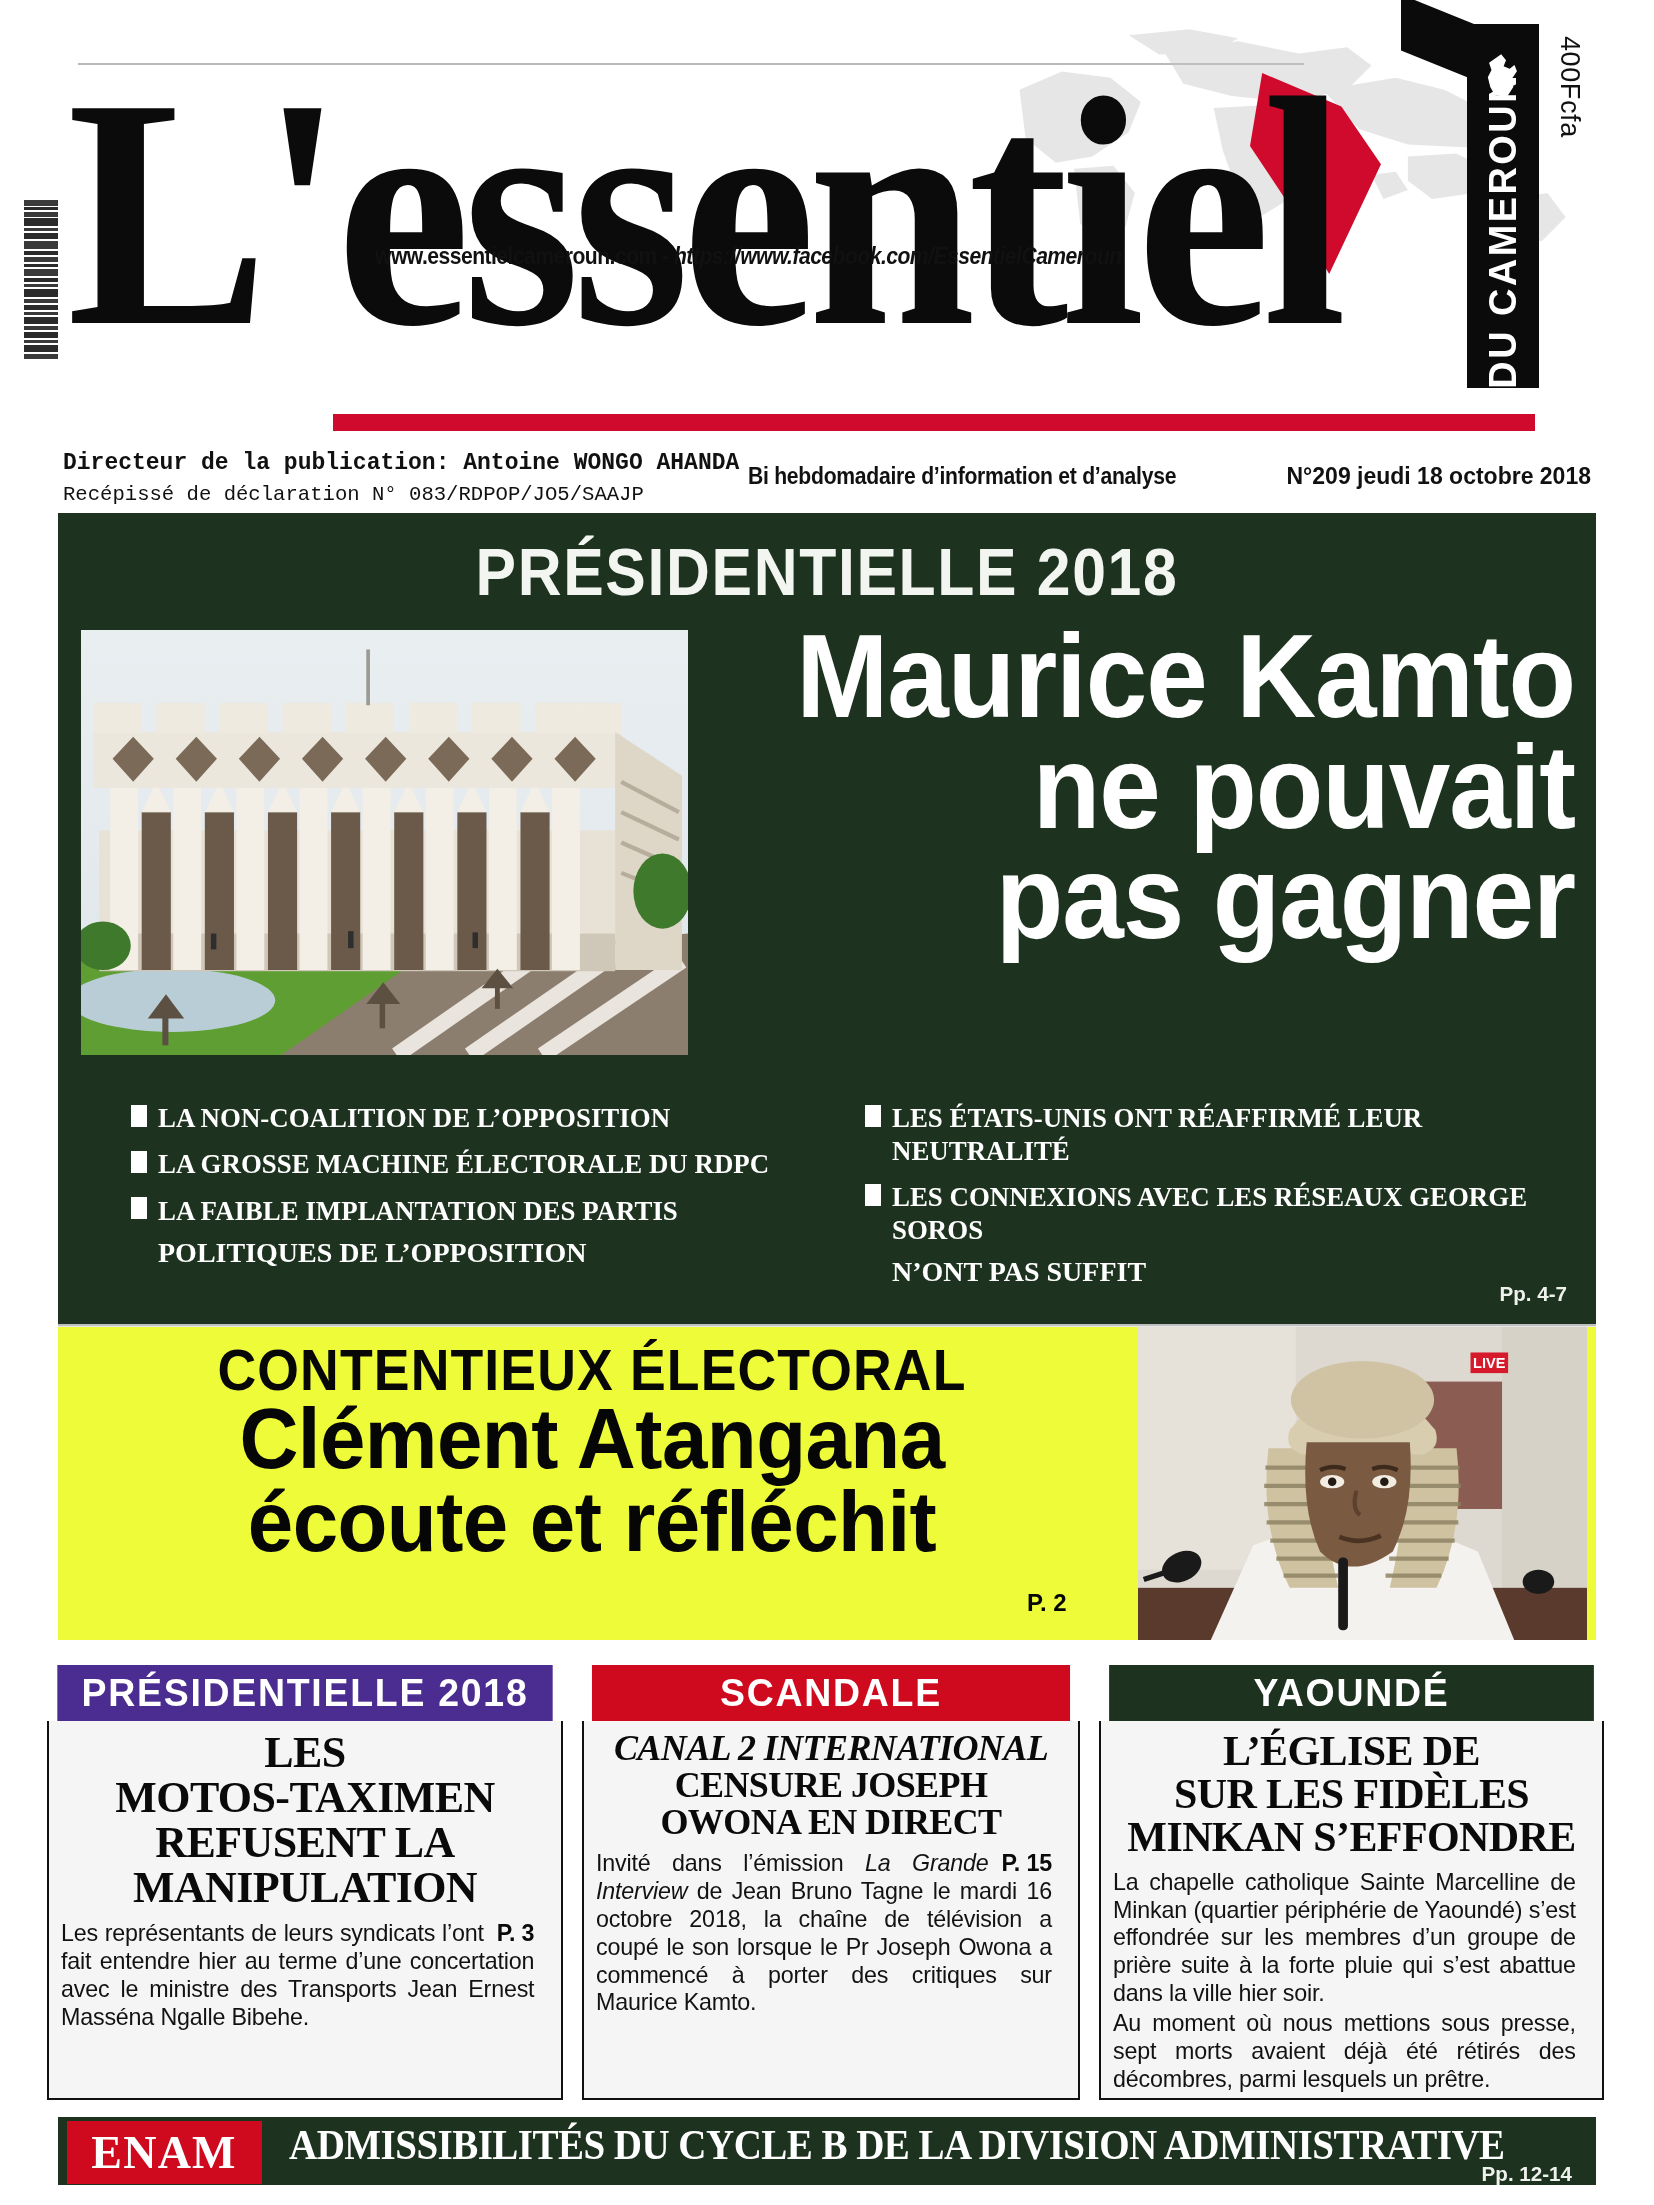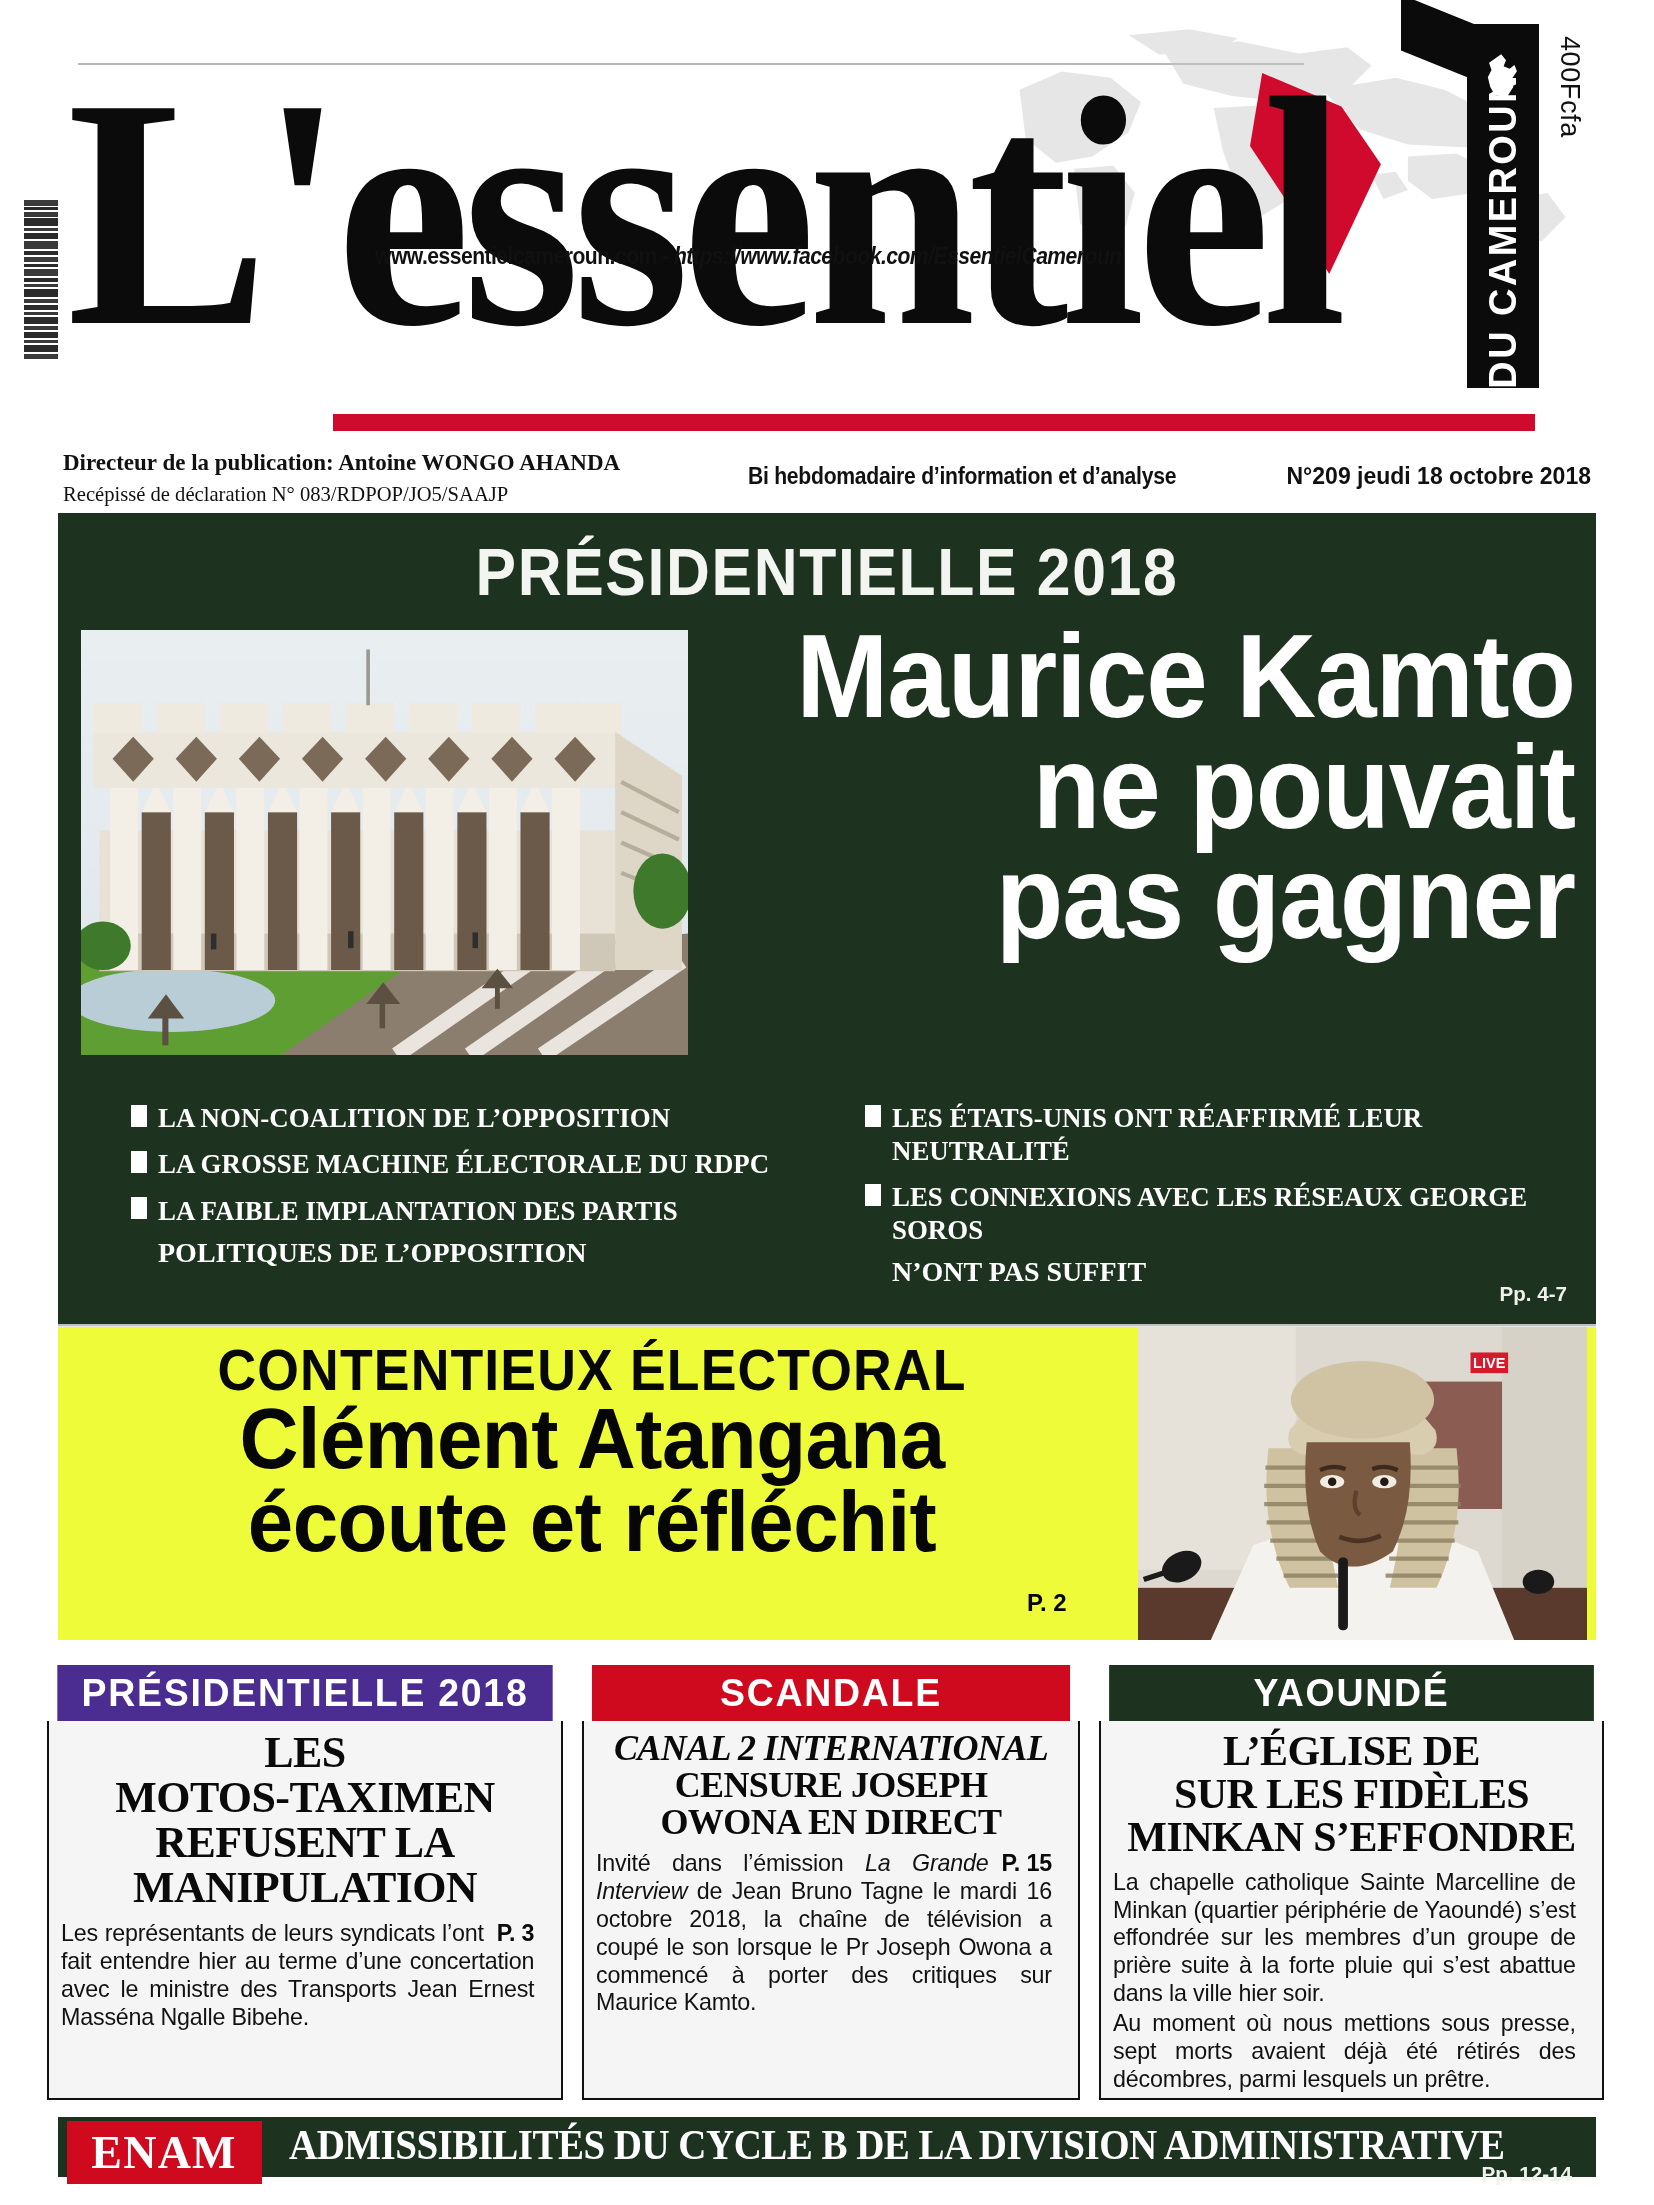--- a/index.html
+++ b/index.html
@@ -76,21 +76,21 @@
   .price{
     position:absolute;left:1554px;top:36px;
     writing-mode:vertical-rl;
     font-size:27px;font-weight:400;color:#111;letter-spacing:0.6px;
   }
 
   .redbar{position:absolute;left:333px;top:414px;width:1202px;height:17px;background:#cf0a2c;}
 
   
   .infoline{position:absolute;left:0;top:450px;width:1654px;height:63px;}
-  .info-left{position:absolute;left:63px;top:0;font-family:Liberation Serif, serif;font-weight:700;}
+  .info-left{position:absolute;left:63px;top:0;font-family:Liberation Mono, monospace;font-weight:700;}
   .info-left .l1{font-size:23px;color:#111;letter-spacing:0px;white-space:nowrap;}
   .info-left .l2{font-size:20.6px;color:#111;margin-top:7.3px;white-space:nowrap;font-weight:400;}
   .info-mid{
     position:absolute;left:748px;top:13.4px;
     font-size:23px;font-weight:700;color:#111;white-space:nowrap;
     transform:scaleX(.92);transform-origin:left top;letter-spacing:-0.3px;
   }
   .info-right{
     position:absolute;right:63px;top:13.4px;
     font-size:23px;font-weight:700;color:#111;white-space:nowrap;letter-spacing:0px;
@@ -202,21 +202,21 @@
     text-align:justify;letter-spacing:-0.2px;
     transform:scaleX(.97);transform-origin:left top;
   }
   .col-text .it{font-style:italic;}
   .col-page{
     float:right;font-weight:700;font-size:24px;color:#0a0a0a;margin-left:13.4px;
   }
 
   
   .enam{
-    position:absolute;left:58px;top:2117px;width:1538px;height:60px;
+    position:absolute;left:58px;top:2117px;width:1538px;height:68px;
     background:#1e331f;
   }
   .enam-badge{
     position:absolute;left:8.5px;top:3.6px;width:195px;height:63px;background:#cf0a1e;
     display:flex;align-items:center;justify-content:center;
   }
   .enam-badge span{
     color:#fff;font-family:"Liberation Serif",serif;font-weight:700;font-size:46px;letter-spacing:1.2px;
   }
   .enam-text{

